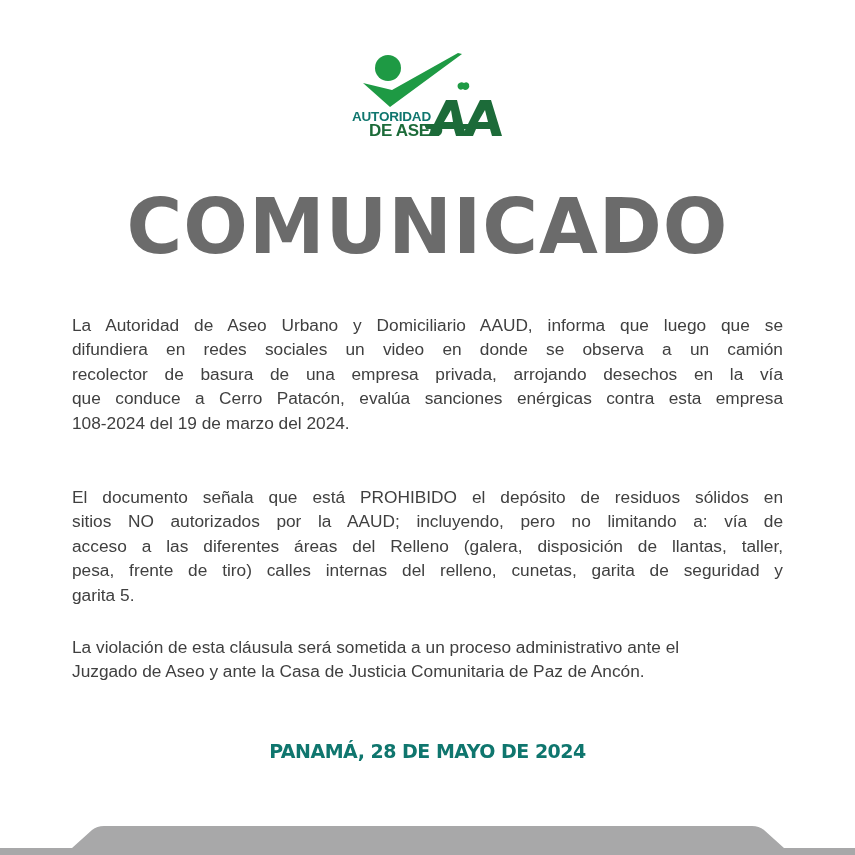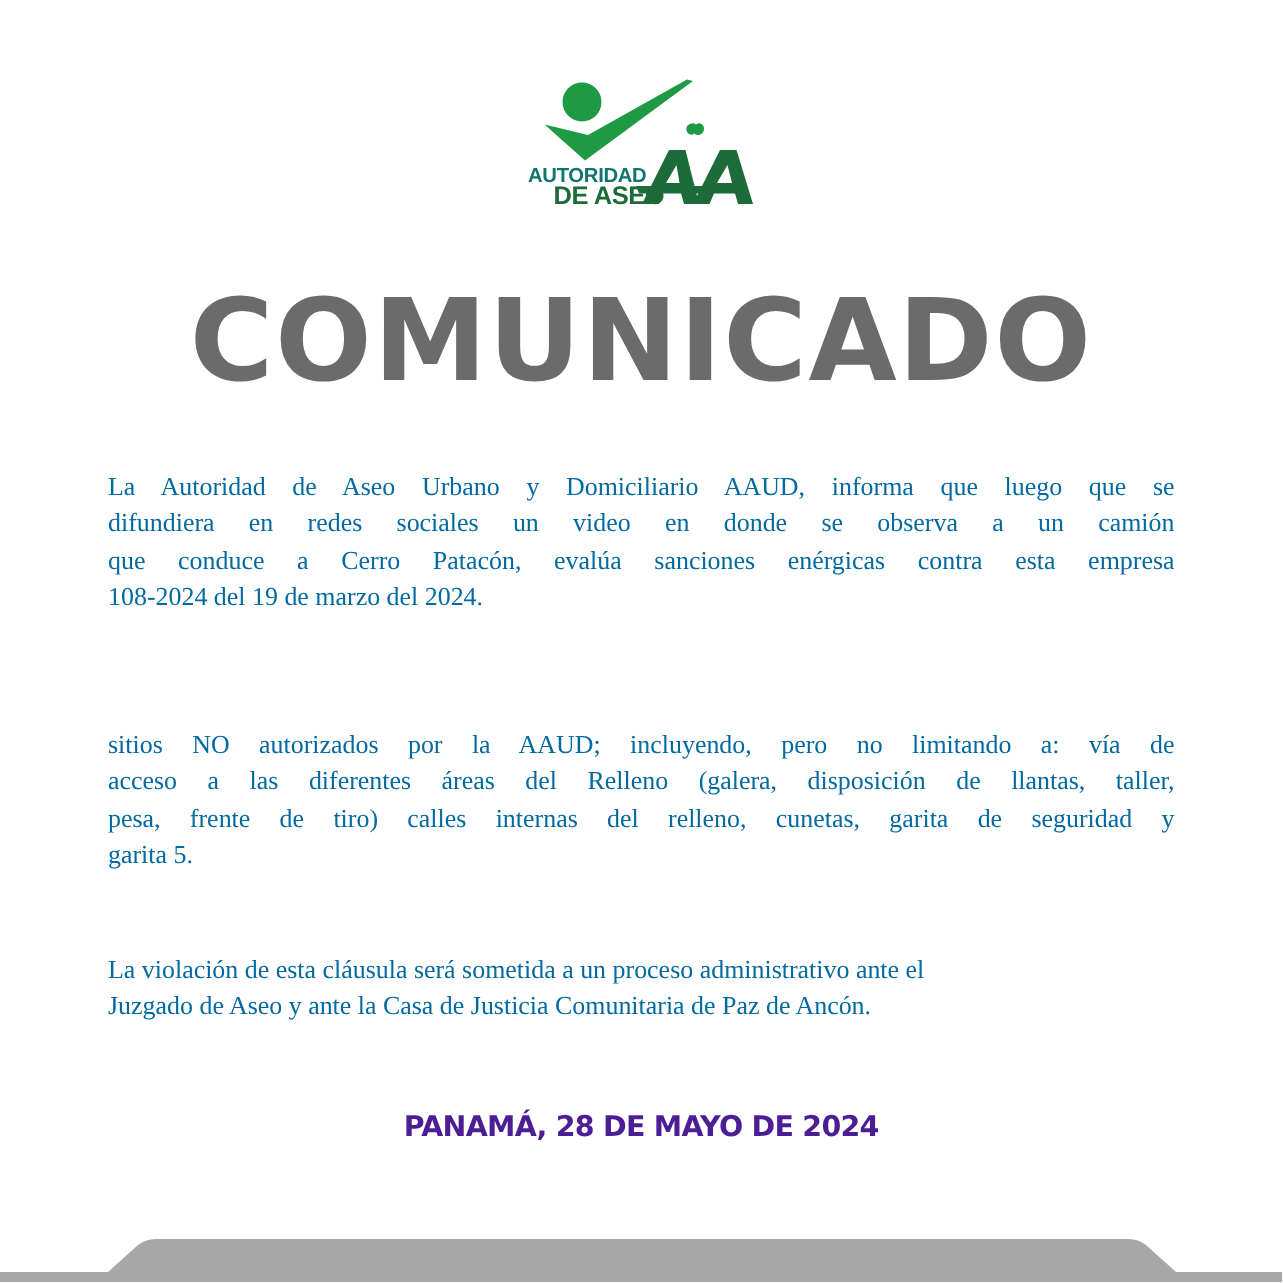--- a/index.html
+++ b/index.html
@@ -24,36 +24,36 @@
     margin-left: 17px;
   }
   .title {
     position: absolute; left: 0; top: 184px; width: 855px; text-align: center;
     font-family: "DejaVu Sans", sans-serif; font-weight: bold;
     font-size: 76px; line-height: 86px; color: #6b6b6b; letter-spacing: 1px;
     white-space: nowrap;
   }
   .body-text {
     position: absolute; left: 72px; width: 711px;
-    color: #0369a1;
-    font-family: Liberation Serif, serif; font-weight: 300;
+    color: #404040;
+    font-family: Liberation Sans, sans-serif; font-weight: 300;
     font-size: 17.3px;
   }
   .line {
     height: 24.4px; line-height: 24.4px; white-space: nowrap;
     text-align: justify; text-align-last: justify;
   }
   .line.last { text-align-last: left; }
   .p1 { top: 313px; }
   .p2 { top: 485px; }
   .p3 { top: 635px; }
   .date {
     position: absolute; left: 0; top: 737px; width: 855px; text-align: center;
     font-family: "DejaVu Sans", sans-serif; font-weight: bold;
-    font-size: 19px; line-height: 28px; color: #4c1d95; letter-spacing: -0.5px;
+    font-size: 19px; line-height: 28px; color: #0f766e; letter-spacing: -0.5px;
     white-space: nowrap;
   }
   .footer { position: absolute; left: 0; top: 820px; width: 855px; height: 35px; }
 </style>
 </head>
 <body>
 
 <div class="logo">
   <svg width="180" height="110" viewBox="0 0 180 110">
 
@@ -72,25 +72,27 @@
   </svg>
   <div class="logo-text1">AUTORIDAD</div>
   <div class="logo-text2">DE ASEO</div>
 </div>
 
 <div class="title">COMUNICADO</div>
 
 <div class="body-text p1">
   <div class="line">La Autoridad de Aseo Urbano y Domiciliario AAUD, informa que luego que se</div>
   <div class="line">difundiera en redes sociales un video en donde se observa a un camión</div>
+  <div class="line">recolector de basura de una empresa privada, arrojando desechos en la vía</div>
   <div class="line">que conduce a Cerro Patacón, evalúa sanciones enérgicas contra esta empresa</div>
   <div class="line last">108-2024 del 19 de marzo del 2024.</div>
 </div>
 
 <div class="body-text p2">
+  <div class="line">El documento señala que está PROHIBIDO el depósito de residuos sólidos en</div>
   <div class="line">sitios NO autorizados por la AAUD; incluyendo, pero no limitando a: vía de</div>
   <div class="line">acceso a las diferentes áreas del Relleno (galera, disposición de llantas, taller,</div>
   <div class="line">pesa, frente de tiro) calles internas del relleno, cunetas, garita de seguridad y</div>
   <div class="line last">garita 5.</div>
 </div>
 
 <div class="body-text p3">
   <div class="line last">La violación de esta cláusula será sometida a un proceso administrativo ante el</div>
   <div class="line last">Juzgado de Aseo y ante la Casa de Justicia Comunitaria de Paz de Ancón.</div>
 </div>

